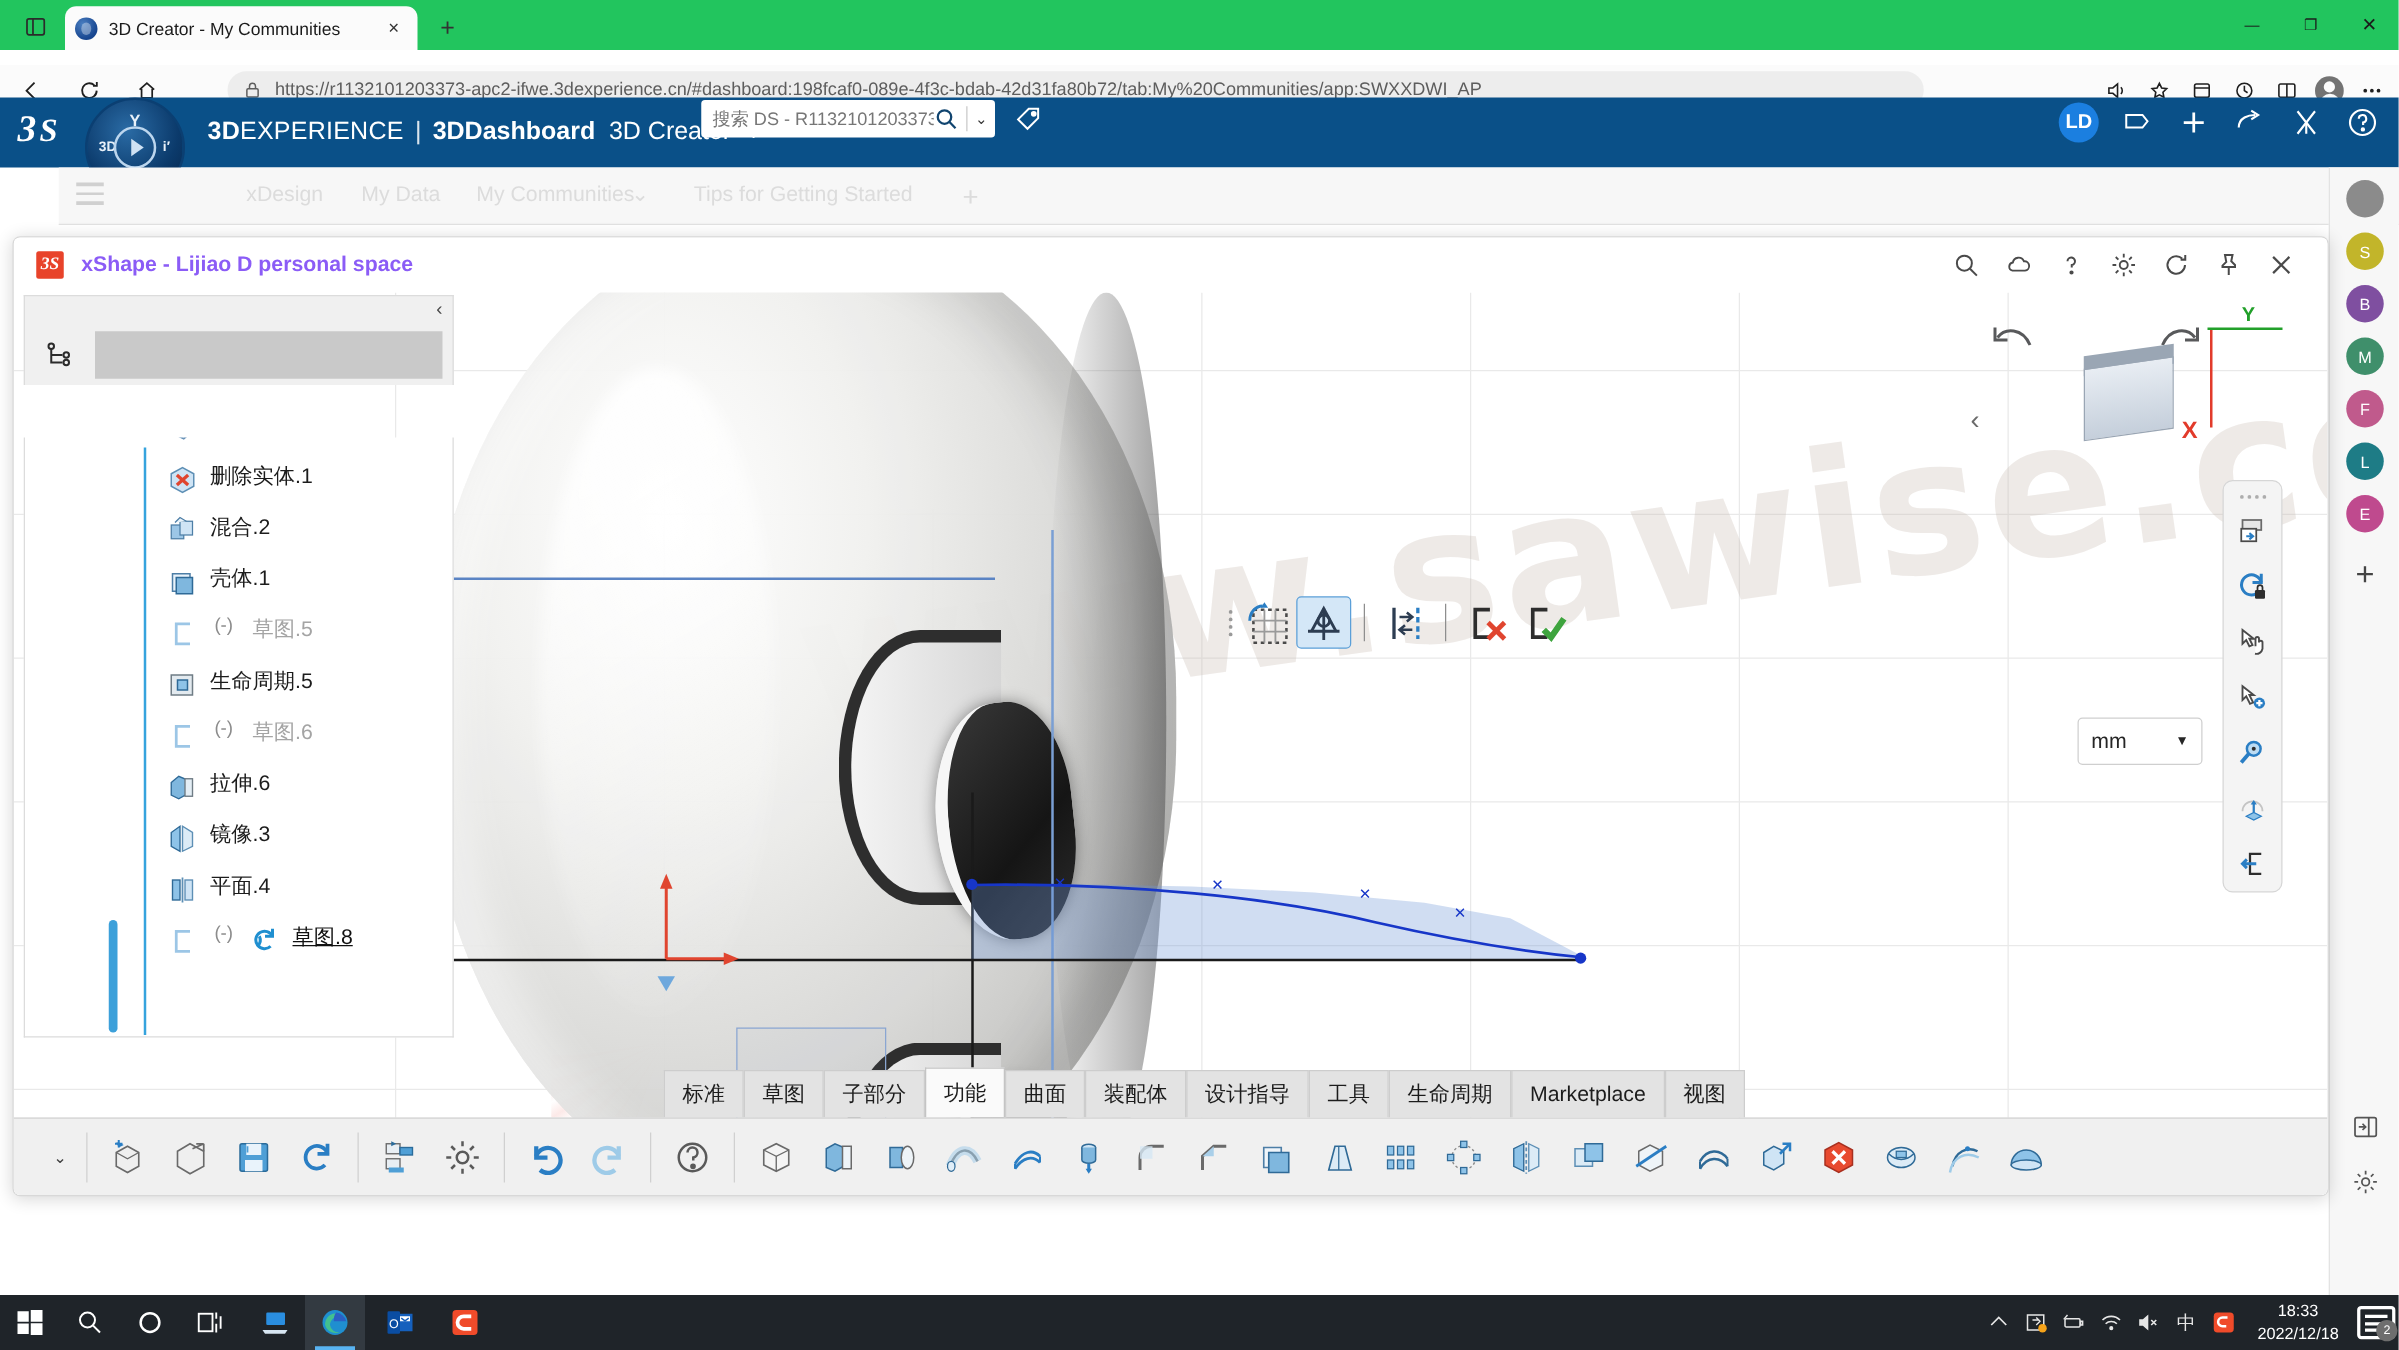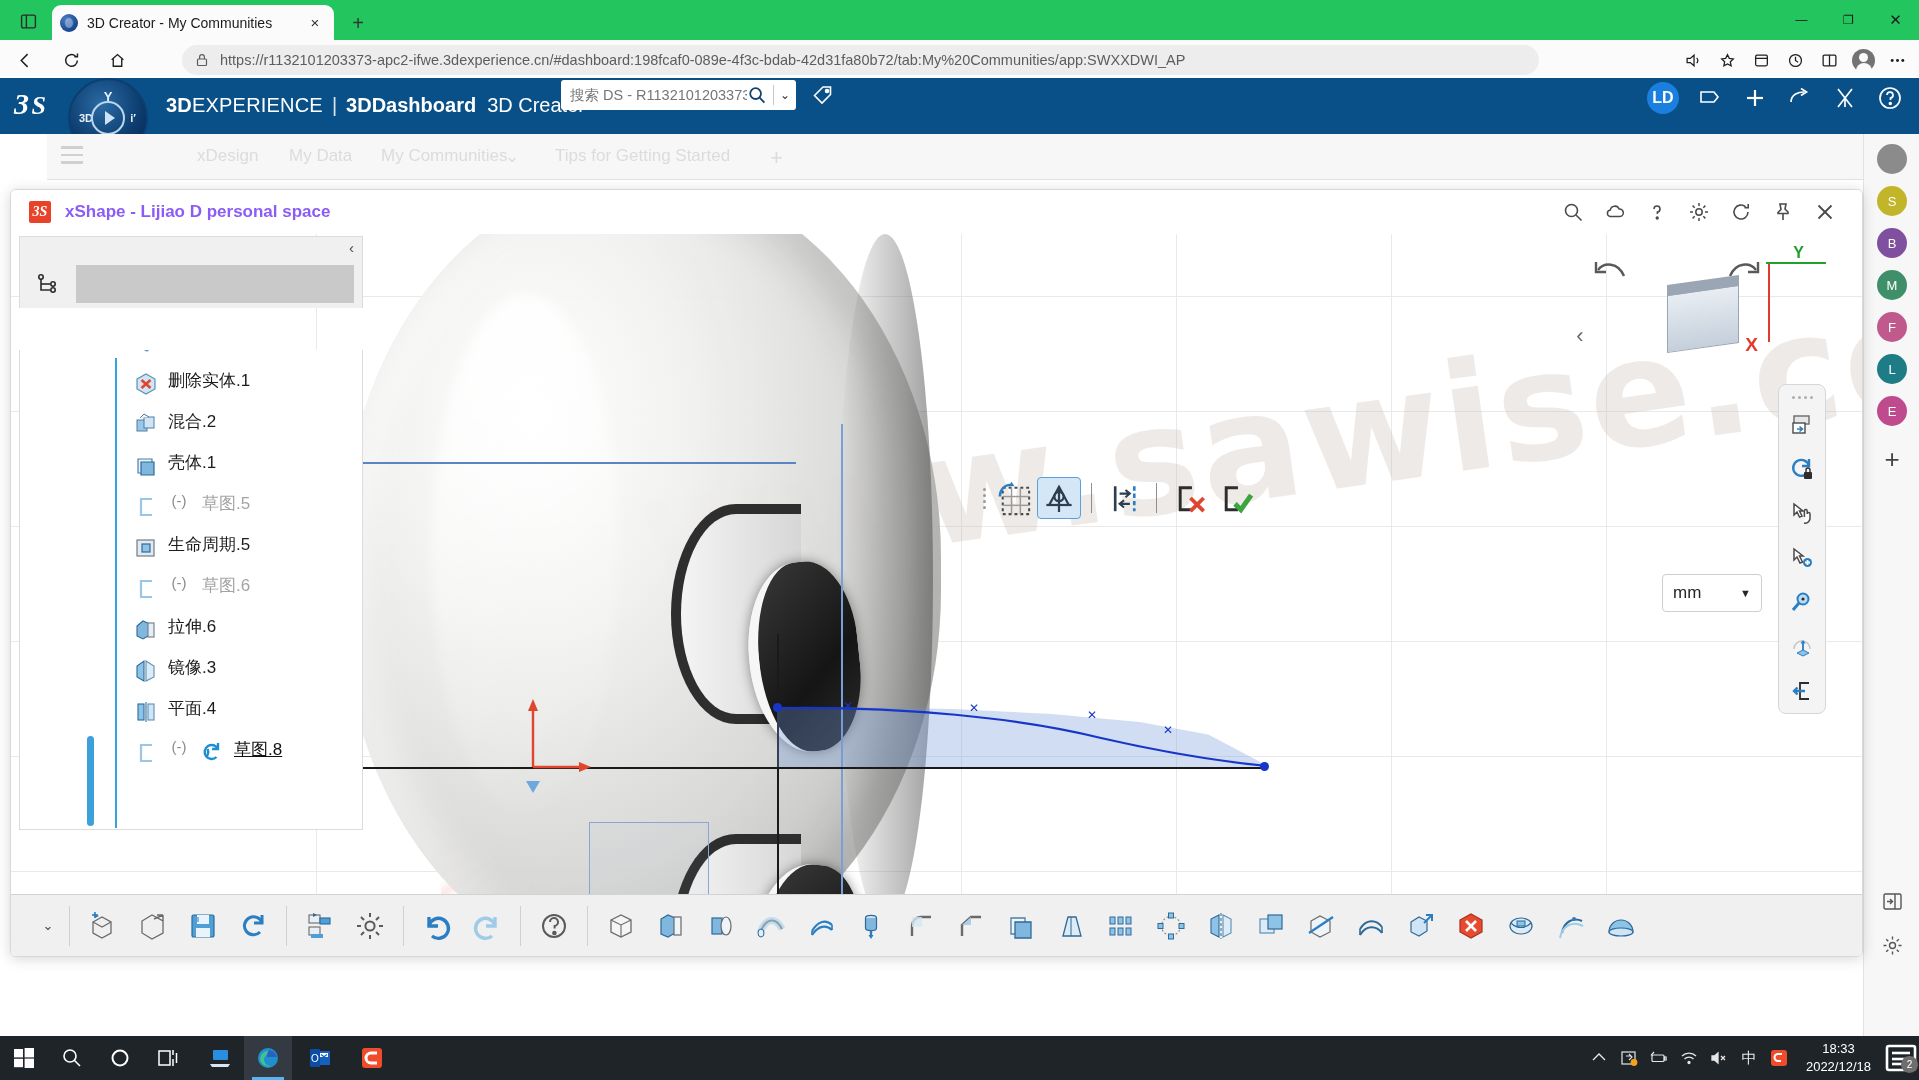--- a/index.html
+++ b/index.html
@@ -50,21 +50,21 @@
     font-size: 20px; color: #333; font-weight: 300;
   }
   .win-controls { position: absolute; top: 0; right: 0; height: 40px; display: flex; }
   .win-btn {
     width: 47px; height: 40px; display: flex; align-items: center;
     justify-content: center; font-size: 12px; color: #1b1b1b;
   }
   .win-btn.close-btn { font-size: 15px; }
 
   .browser-toolbar {
-    position: absolute; top: 40px; left: 0; width: 1919px; height: 36px;
+    position: absolute; top: 52px; left: 0; width: 1919px; height: 36px;
     background: #fbfbfb;
   }
   .nav-ico {
     position: absolute; top: 6px; width: 30px; height: 28px;
     display: flex; align-items: center; justify-content: center;
     color: #202020;
   }
   .nav-ico svg { width: 17px; height: 17px; }
   .omnibox {
     position: absolute; top: 5px; left: 182px; width: 1357px; height: 30px;
@@ -1072,20 +1072,33 @@
           </span>
           <span class="tree-label">草图.8</span>
         </div>
       </div>
 
       <div class="tree-vline"></div>
       <div class="dm-thumb"></div>
     </div>
   </div>
 
+  <div class="tabbar">
+    <div class="cad-tab">标准</div>
+    <div class="cad-tab">草图</div>
+    <div class="cad-tab">子部分</div>
+    <div class="cad-tab active">功能</div>
+    <div class="cad-tab">曲面</div>
+    <div class="cad-tab">装配体</div>
+    <div class="cad-tab">设计指导</div>
+    <div class="cad-tab">工具</div>
+    <div class="cad-tab">生命周期</div>
+    <div class="cad-tab">Marketplace</div>
+    <div class="cad-tab">视图</div>
+  </div>
 
   <div class="ribbon">
     <div class="rb-collapse">⌄</div>
     <div class="rb-sep"></div>
     <div class="rb-btn">
       <svg viewBox="0 0 34 34" fill="none">
             <path d="M7 13 L16 8 L25 13 V24 L16 29 L7 24 z" fill="#efefef" stroke="#6a6a6a" stroke-width="1.3"></path>
             <path d="M7 13 L16 18 L25 13" stroke="#6a6a6a" stroke-width="1.1"></path>
             <path d="M7 5 l2 4 4-2 -4-2z" fill="#2a7ec4"></path>
             <path d="M9 3 v6 M6 6 h6" stroke="#2a7ec4" stroke-width="1.6"></path>

